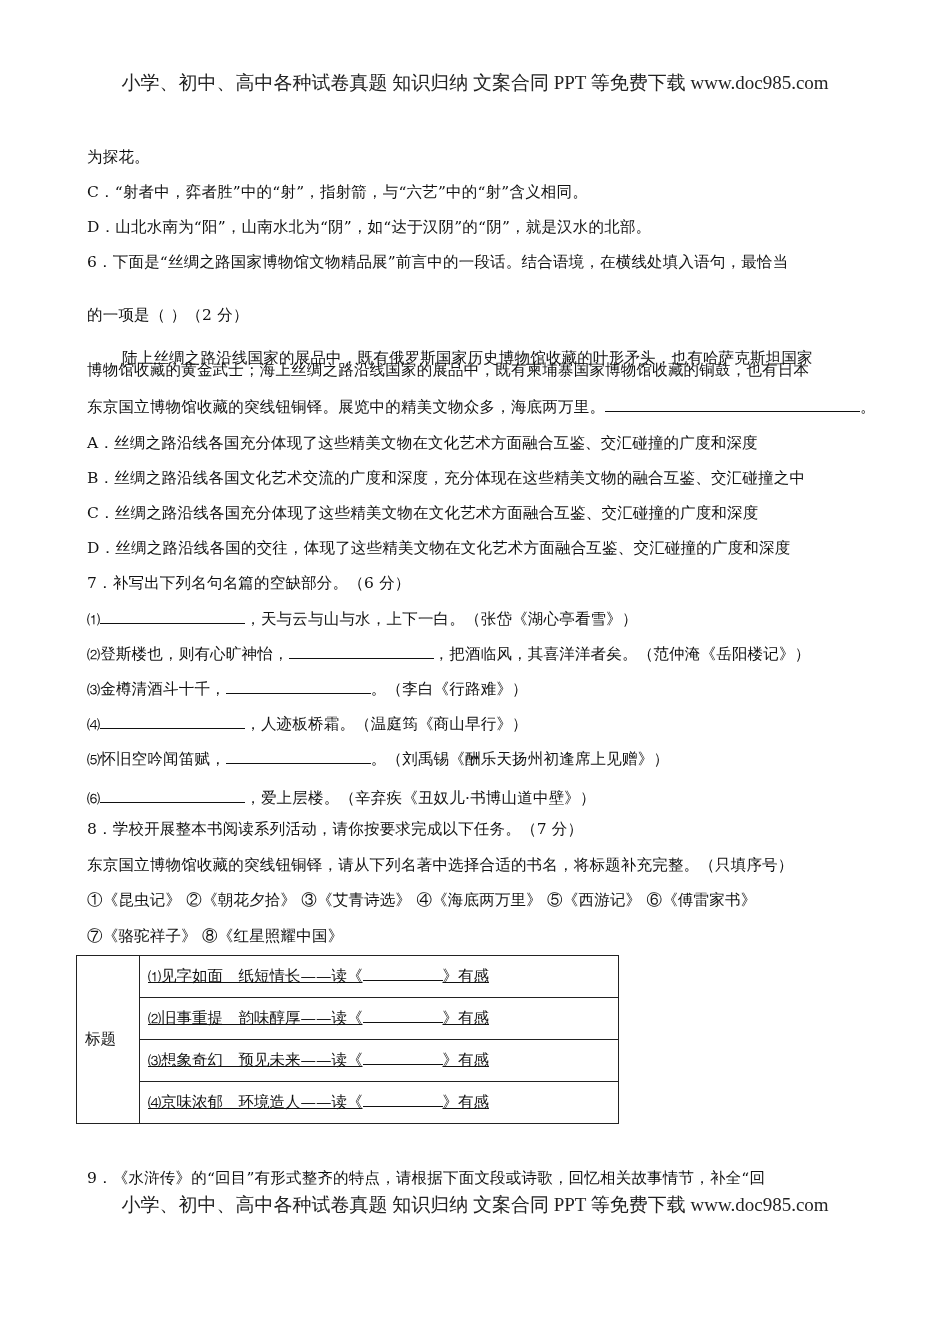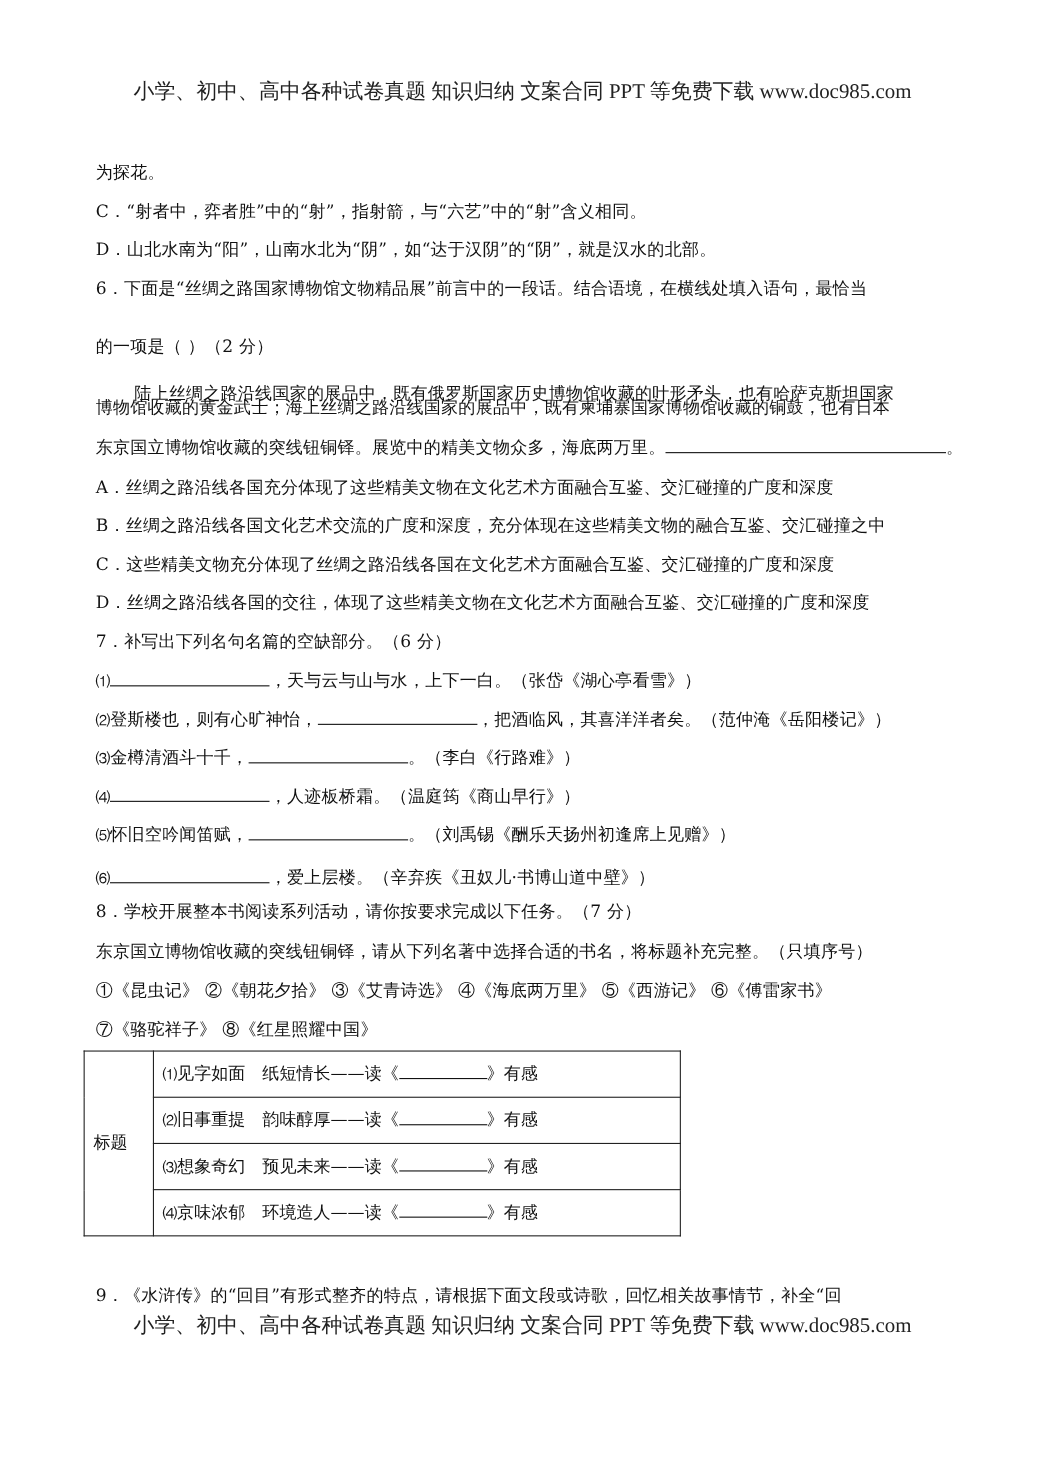--- a/index.html
+++ b/index.html
@@ -8,21 +8,21 @@
   .hdr, .ftr { position:absolute; left:0; width:950px; text-align:center;
          font-size:19px; color:#222; font-family:"Liberation Serif","DejaVu Serif",serif; }
   .hdr { top:70px; }
   .ftr { top:1192px; }
   .line { position:absolute; left:87px; font-size:15.5px; white-space:nowrap; letter-spacing:0.2px; }
   .blank { display:inline-block; border-bottom:1px solid #111; height:14px; vertical-align:baseline; }
   table.tbl { position:absolute; left:76px; top:955px; border-collapse:collapse;
          font-size:15.5px; }
   table.tbl td { border:1.5px solid #222; padding:0 0 0 8px; height:41px; }
   table.tbl td.lbl { width:54px; text-align:left; }
-  table.tbl td.cell { width:470px; }
+  table.tbl td.cell { width:470px;text-decoration:underline; }
   .sm { font-size:13px; }
 </style>
 </head>
 <body>
 
 <div class="hdr">小学、初中、高中各种试卷真题 知识归纳 文案合同 PPT 等免费下载   www.doc985.com</div>
 
 <div class="line" style="top:147px">为探花。</div>
 <div class="line" style="top:182px">C．“射者中，弈者胜”中的“射”，指射箭，与“六艺”中的“射”含义相同。</div>
 <div class="line" style="top:217px">D．山北水南为“阳”，山南水北为“阴”，如“达于汉阴”的“阴”，就是汉水的北部。</div>
@@ -31,21 +31,21 @@
 <div class="line" style="top:305px">的一项是（    ）（2 分）</div>
 
 <div class="line" style="top:324px; left:122px;margin-top:24px;">陆上丝绸之路沿线国家的展品中，既有俄罗斯国家历史博物馆收藏的叶形矛头，也有哈萨克斯坦国家</div>
 <div class="line" style="top:360px">博物馆收藏的黄金武士；海上丝绸之路沿线国家的展品中，既有柬埔寨国家博物馆收藏的铜鼓，也有日本</div>
 <div class="line" style="top:397px">
   <span>东京国立博物馆收藏的突线钮铜铎。展览中的精美文物众多，海底两万里。</span><span class="blank" style="width:255px"></span><span>。</span>
 </div>
 
 <div class="line" style="top:433px">A．丝绸之路沿线各国充分体现了这些精美文物在文化艺术方面融合互鉴、交汇碰撞的广度和深度</div>
 <div class="line" style="top:468px">B．丝绸之路沿线各国文化艺术交流的广度和深度，充分体现在这些精美文物的融合互鉴、交汇碰撞之中</div>
-<div class="line" style="top:503px">C．这些精美文物充分体现了丝绸之路沿线各国在文化艺术方面融合互鉴、交汇碰撞的广度和深度</div>
+<div class="line" style="top:503px">C．丝绸之路沿线各国充分体现了这些精美文物在文化艺术方面融合互鉴、交汇碰撞的广度和深度</div>
 <div class="line" style="top:538px">D．丝绸之路沿线各国的交往，体现了这些精美文物在文化艺术方面融合互鉴、交汇碰撞的广度和深度</div>
 
 <div class="line" style="top:573px">7．补写出下列名句名篇的空缺部分。（6 分）</div>
 
 <div class="line" style="top:609px">
   <span class="sm">⑴</span><span class="blank" style="width:145px"></span><span>，天与云与山与水，上下一白。（张岱《湖心亭看雪》）</span>
 </div>
 <div class="line" style="top:644px">
   <span class="sm">⑵</span><span>登斯楼也，则有心旷神怡，</span><span class="blank" style="width:145px"></span><span>，把酒临风，其喜洋洋者矣。（范仲淹《岳阳楼记》）</span>
 </div>

